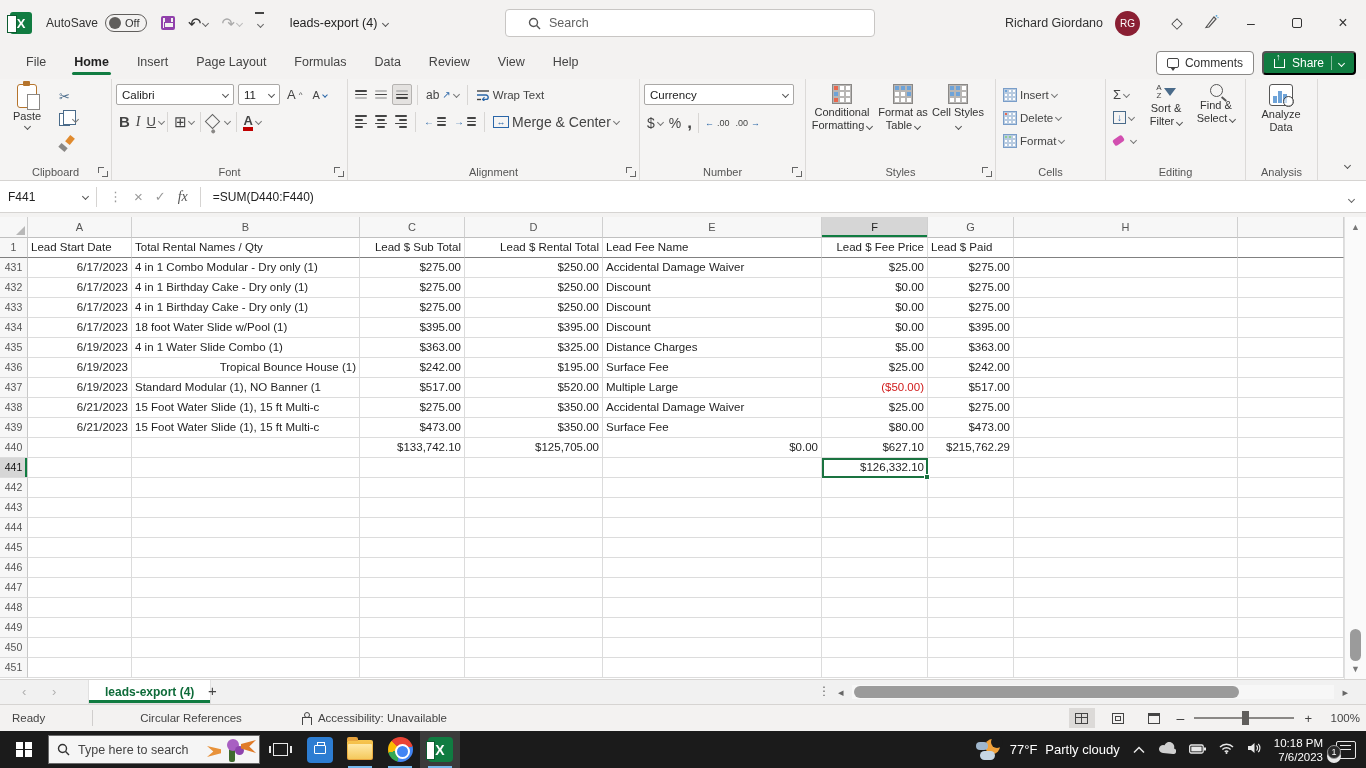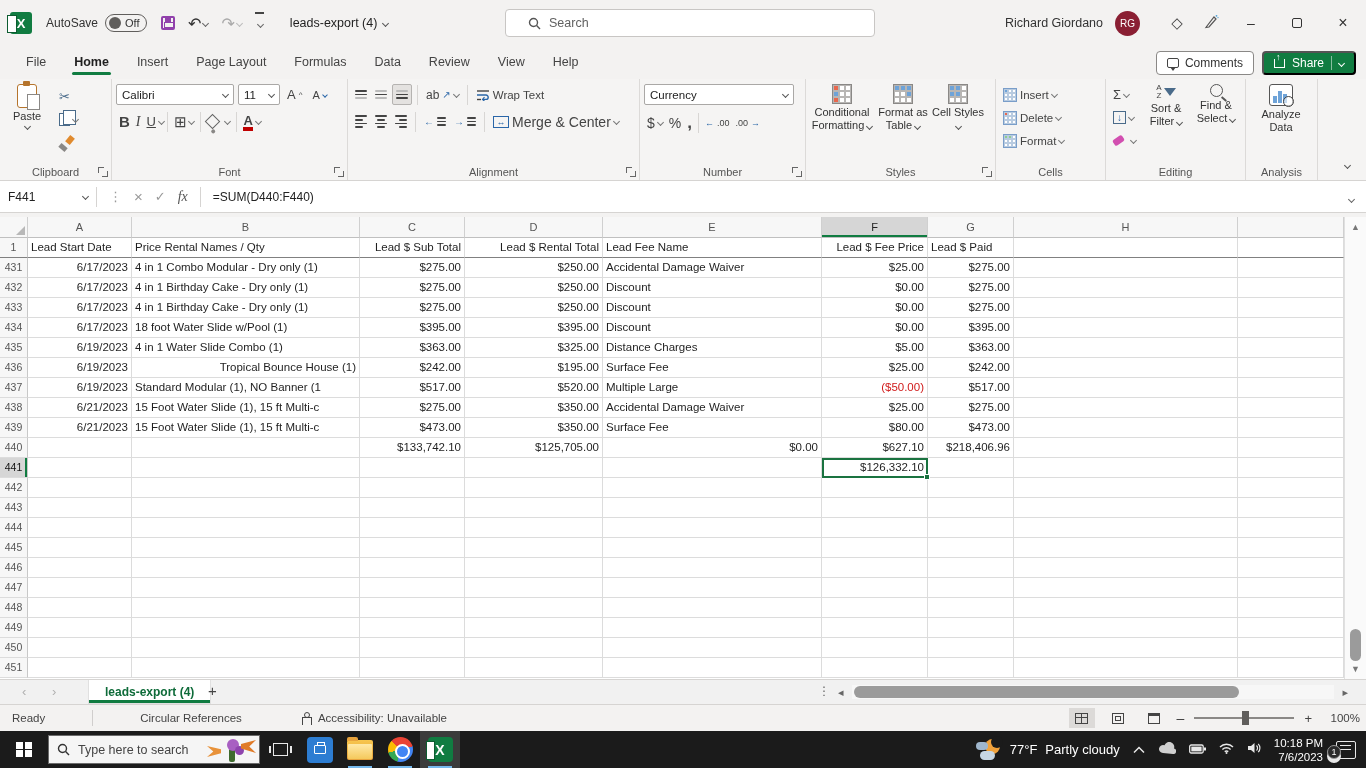--- a/index.html
+++ b/index.html
@@ -645,21 +645,21 @@
         <div class="chead" style="width: 219px;">E</div>
         <div class="chead selh" style="width: 106px;">F</div>
         <div class="chead" style="width: 86px;">G</div>
         <div class="chead" style="width: 224px;">H</div>
         <div class="chead" style="width: 106px;"></div>
       </div>
     <div id="rows">
         <div class="grow frz">
           <div class="gut">1</div>
           <div class="c" style="width: 104px;">Lead Start Date</div>
-          <div class="c" style="width: 228px;">Price Rental Names / Qty</div>
+          <div class="c" style="width: 228px;">Total Rental Names / Qty</div>
           <div class="c ar" style="width: 105px;">Lead $ Sub Total</div>
           <div class="c ar" style="width: 138px;">Lead $ Rental Total</div>
           <div class="c" style="width: 219px;">Lead Fee Name</div>
           <div class="c ar" style="width: 106px;">Lead $ Fee Price</div>
           <div class="c" style="width: 86px;">Lead $ Paid</div>
           <div class="c" style="width: 224px;"></div>
           <div class="c" style="width: 106px;"></div>
         </div>
         <div class="grow">
           <div class="gut">431</div>
@@ -770,21 +770,21 @@
           <div class="c" style="width: 106px;"></div>
         </div>
         <div class="grow">
           <div class="gut">440</div>
           <div class="c" style="width: 104px;"></div>
           <div class="c" style="width: 228px;"></div>
           <div class="c ar" style="width: 105px;">$133,742.10</div>
           <div class="c ar" style="width: 138px;">$125,705.00</div>
           <div class="c ar" style="width: 219px;">$0.00</div>
           <div class="c ar" style="width: 106px;">$627.10</div>
-          <div class="c ar" style="width: 86px;">$218,406.96</div>
+          <div class="c ar" style="width: 86px;">$215,762.29</div>
           <div class="c" style="width: 224px;"></div>
           <div class="c" style="width: 106px;"></div>
         </div>
         <div class="grow">
           <div class="gut selg">441</div>
           <div class="c" style="width: 104px;"></div>
           <div class="c" style="width: 228px;"></div>
           <div class="c" style="width: 105px;"></div>
           <div class="c" style="width: 138px;"></div>
           <div class="c" style="width: 219px;"></div>

